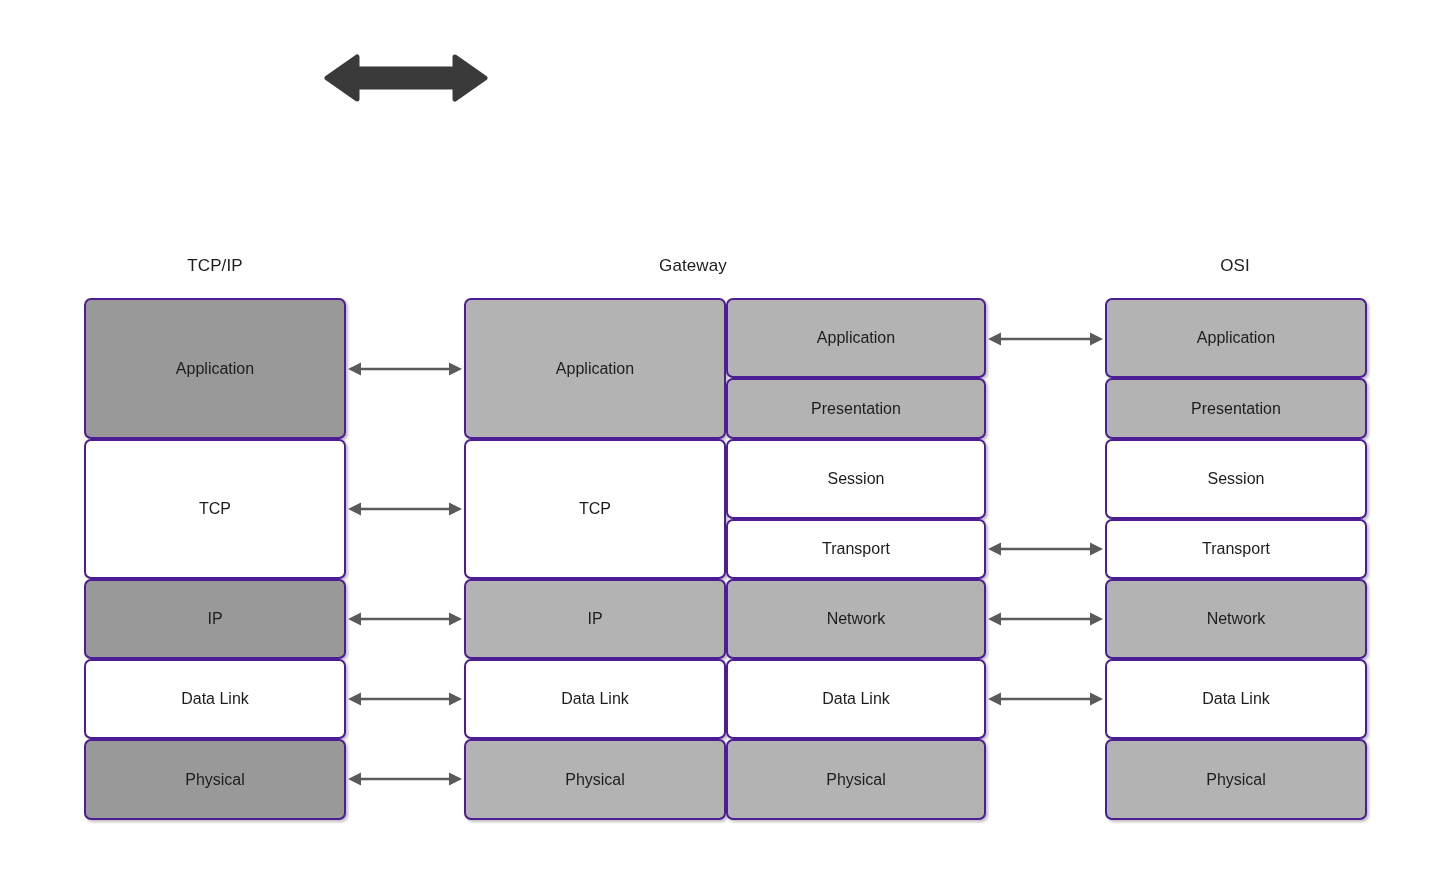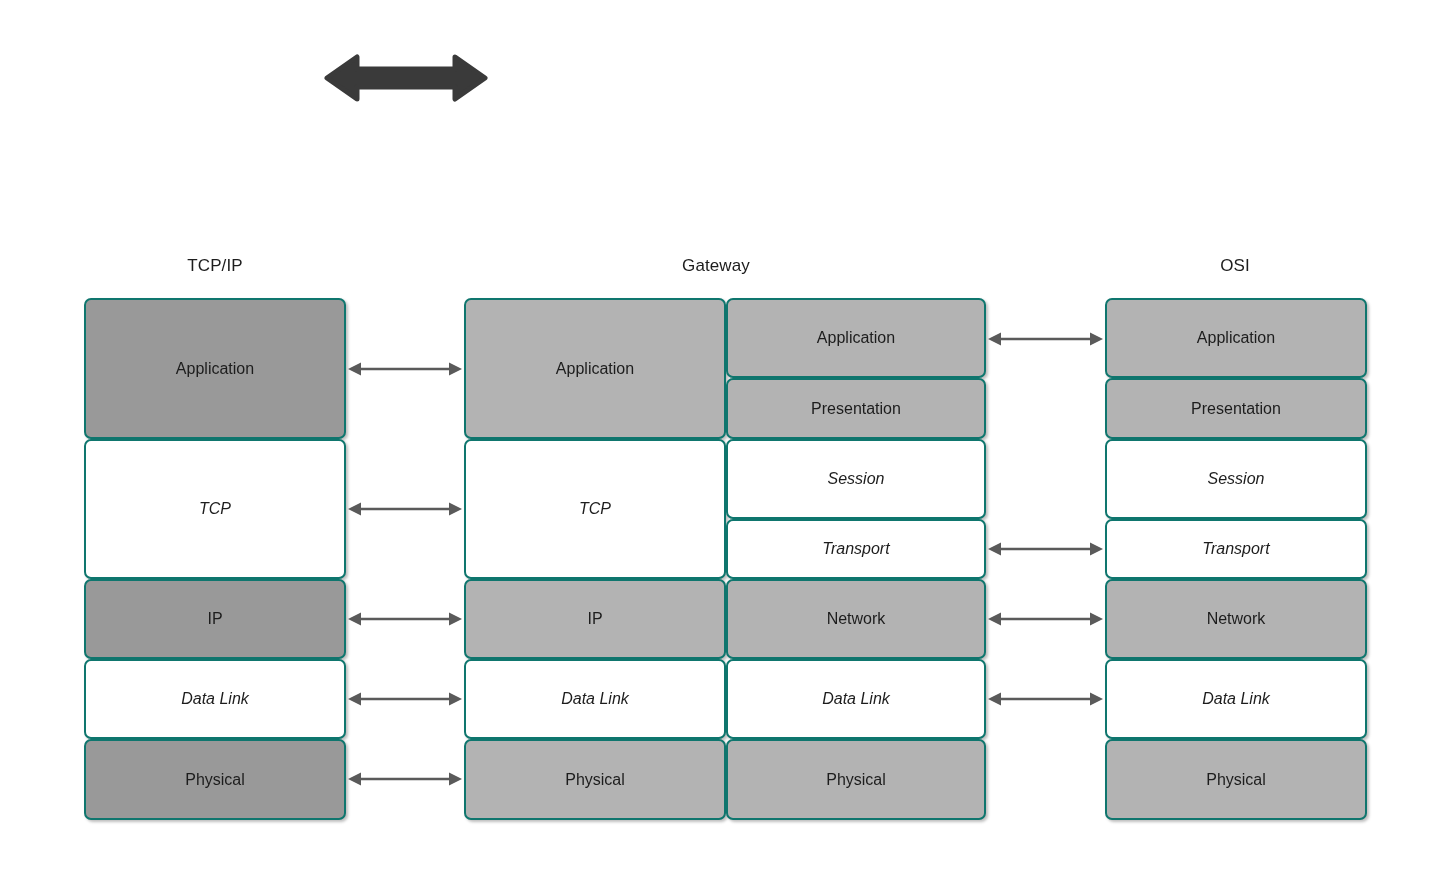--- a/index.html
+++ b/index.html
@@ -16,46 +16,46 @@
   
   .col-title{
     position:absolute;text-align:center;
     font-size:17px;color:#1d1d1d;white-space:nowrap;
     letter-spacing:.1px;
   }
 
   
   .layer{
     position:absolute;box-sizing:border-box;
-    border:2px solid #0f766e;border-radius:7px;
+    border:2px solid #4c1d95;border-radius:7px;
     display:flex;align-items:center;justify-content:center;
     font-size:16px;color:#1d1d1d;
     box-shadow:2px 2px 3px rgba(0,0,0,.26);
     white-space:nowrap;
   }
   .fill-dark{background:#999999;}
   .fill-mid{background:#b3b3b3;}
-  .fill-white{background:#ffffff;font-style:italic;}
+  .fill-white{background:#ffffff;}
 
   
   .conn{position:absolute;}
 </style>
 </head>
 <body>
 
 <div id="stage">
 
   <svg class="block-arrow" style="left:320px;top:50px;" width="172" height="56" viewBox="0 0 172 56">
     <g transform="translate(1,1)">
       <path d="M 6,27 L 36,6 L 36,18 L 134,18 L 134,6 L 164,27 L 134,48 L 134,36 L 36,36 L 36,48 Z" fill="#3a3a3a" stroke="#3a3a3a" stroke-width="5" stroke-linejoin="round"></path>
     </g>
   </svg>
 
   <div class="col-title" style="left:115px;top:256px;width:200px;">TCP/IP</div>
-  <div class="col-title" style="left:616px;top:256px;width:200px;text-align:center;">Gateway</div>
+  <div class="col-title" style="left:593px;top:256px;width:200px;text-align:center;">Gateway</div>
   <div class="col-title" style="left:1135px;top:256px;width:200px;text-align:center;">OSI</div>
 
   <div class="layer fill-dark" style="left:84px;top:298px;width:262px;height:141px;">Application</div>
   <div class="layer fill-white" style="left:84px;top:439px;width:262px;height:140px;">TCP</div>
   <div class="layer fill-dark" style="left:84px;top:579px;width:262px;height:80px;">IP</div>
   <div class="layer fill-white" style="left:84px;top:659px;width:262px;height:80px;">Data Link</div>
   <div class="layer fill-dark" style="left:84px;top:739px;width:262px;height:81px;">Physical</div>
 
   <div class="layer fill-mid" style="left:464px;top:298px;width:262px;height:141px;">Application</div>
   <div class="layer fill-white" style="left:464px;top:439px;width:262px;height:140px;">TCP</div>

